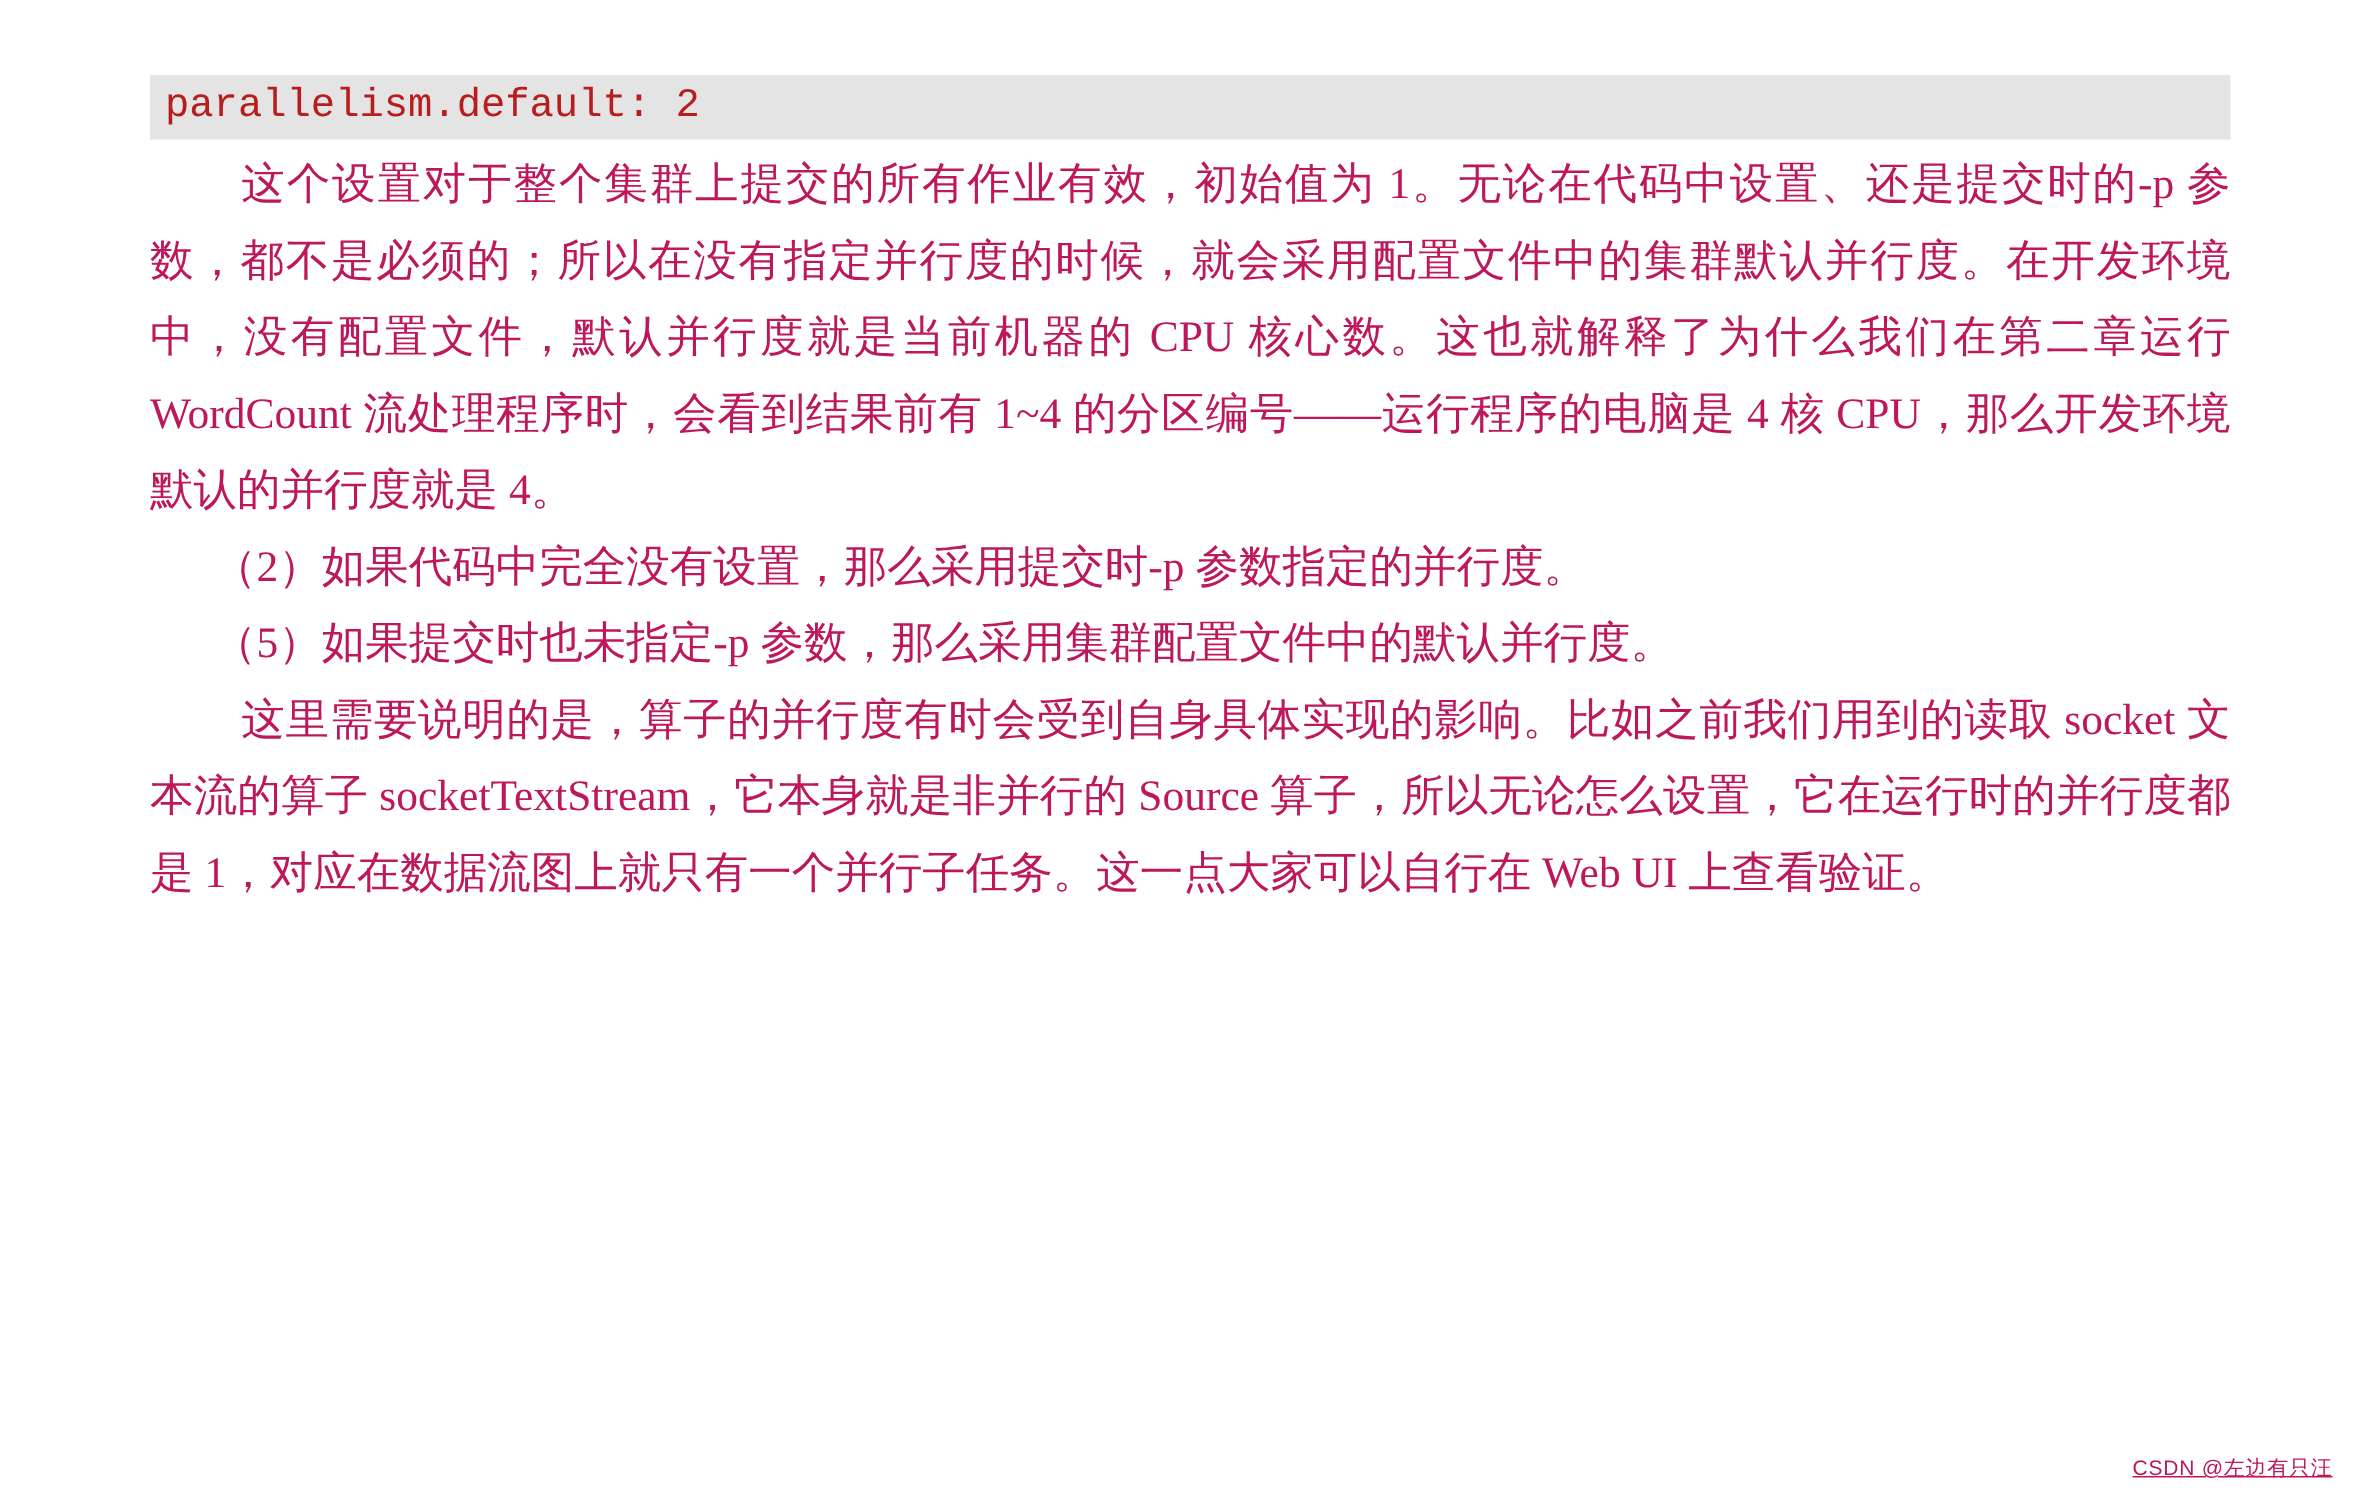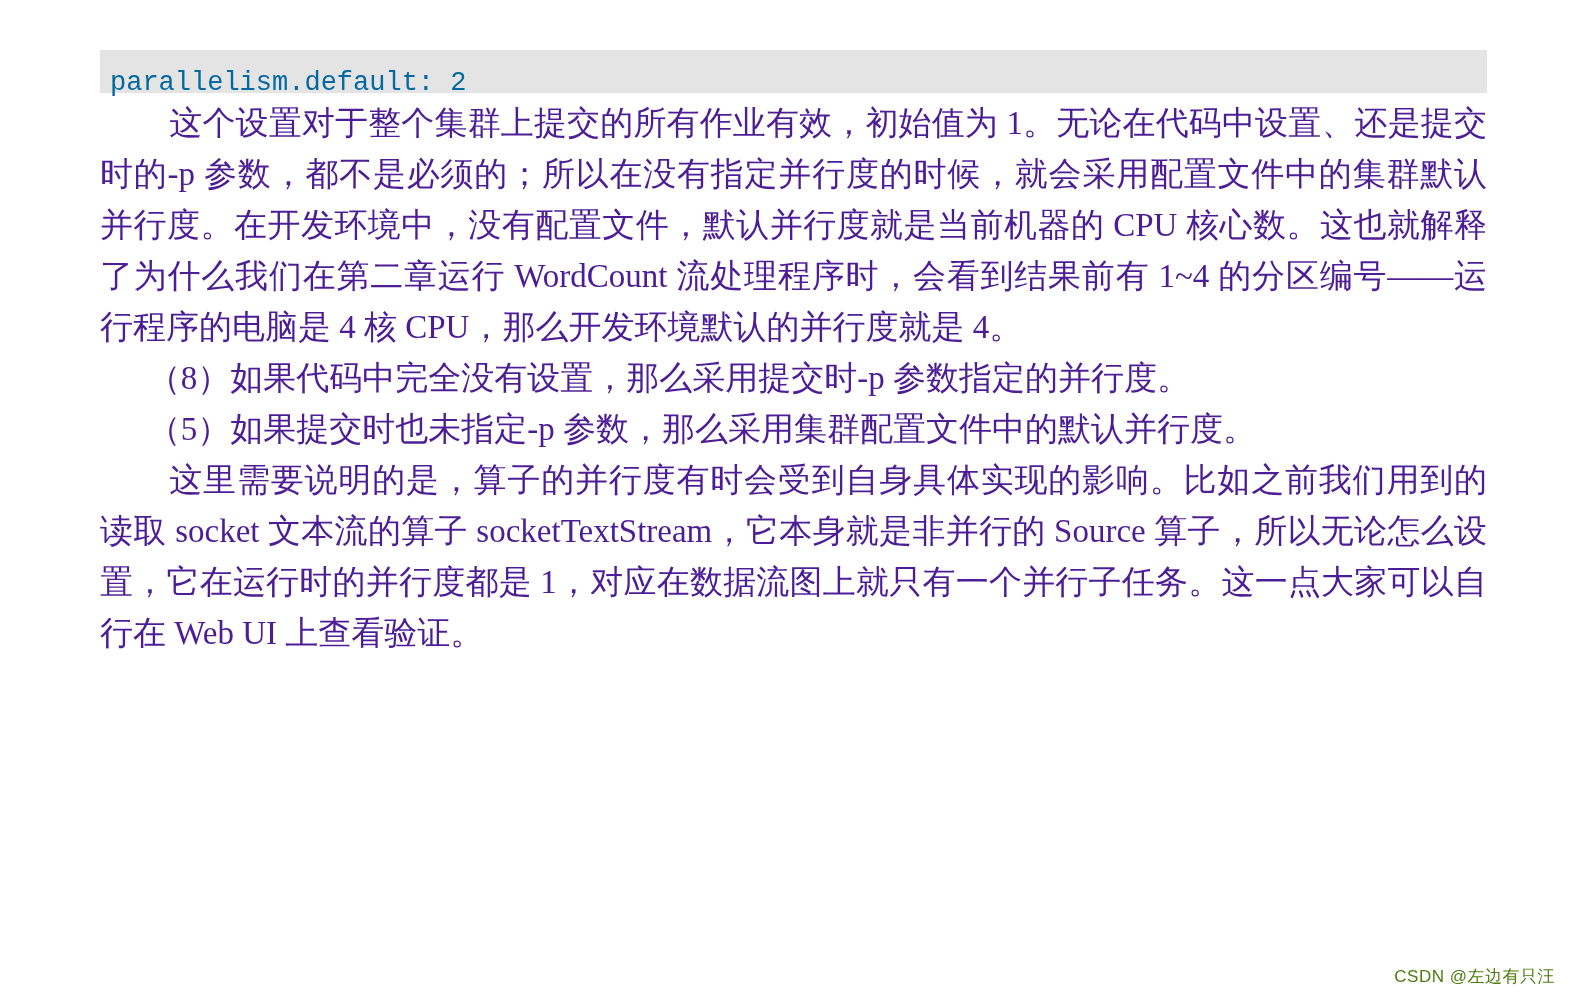--- a/index.html
+++ b/index.html
@@ -24,56 +24,57 @@
     width: 1387px;
   }
   .code-block {
     box-sizing: border-box;
     width: 100%;
     background: #e4e4e4;
     font-family: "Liberation Mono", "DejaVu Sans Mono", monospace;
     font-size: 27px;
     line-height: 43px;
     height: 43px;
-    padding: 12px 10px;
-    color: #0369a1;
+    padding: 0 10px;
+    color: #b91c1c;
     white-space: pre;
     margin: 0 0 5px 0;
   }
   .body-text p {
     margin: 0;
-    font-size: 33px;
+    font-size: 29px;
     line-height: 51px;
-    color: #4c1d95;
+    color: #be185d;
     text-align: justify;
     text-justify: inter-ideograph;
   }
   .body-text p.para {
     text-indent: 2.1em;
   }
   .body-text p.list-item {
     text-indent: 1.45em;
   }
   .watermark {
     position: absolute;
     right: 14px;
     bottom: 10px;
     font-family: "Liberation Sans", "DejaVu Sans", sans-serif;
-    font-size: 17px;
-    color: #4d7c0f;
+    font-size: 14px;
+    color: #be185d;
     letter-spacing: 0.5px;
+    text-decoration: underline;
   }
 </style>
 </head>
 <body>
 
 <div class="page">
   <div class="content">
     <pre class="code-block">parallelism.default: 2</pre>
     <div class="body-text">
       <p class="para">这个设置对于整个集群上提交的所有作业有效，初始值为 1。无论在代码中设置、还是提交时的-p 参数，都不是必须的；所以在没有指定并行度的时候，就会采用配置文件中的集群默认并行度。在开发环境中，没有配置文件，默认并行度就是当前机器的 CPU 核心数。这也就解释了为什么我们在第二章运行 WordCount 流处理程序时，会看到结果前有 1~4 的分区编号——运行程序的电脑是 4 核 CPU，那么开发环境默认的并行度就是 4。</p>
-      <p class="list-item">（8）如果代码中完全没有设置，那么采用提交时-p 参数指定的并行度。</p>
+      <p class="list-item">（2）如果代码中完全没有设置，那么采用提交时-p 参数指定的并行度。</p>
       <p class="list-item">（5）如果提交时也未指定-p 参数，那么采用集群配置文件中的默认并行度。</p>
       <p class="para">这里需要说明的是，算子的并行度有时会受到自身具体实现的影响。比如之前我们用到的读取 socket 文本流的算子 socketTextStream，它本身就是非并行的 Source 算子，所以无论怎么设置，它在运行时的并行度都是 1，对应在数据流图上就只有一个并行子任务。这一点大家可以自行在 Web UI 上查看验证。</p>
     </div>
   </div>
   <div class="watermark">CSDN @左边有只汪</div>
 </div>
 
 </body></html>

